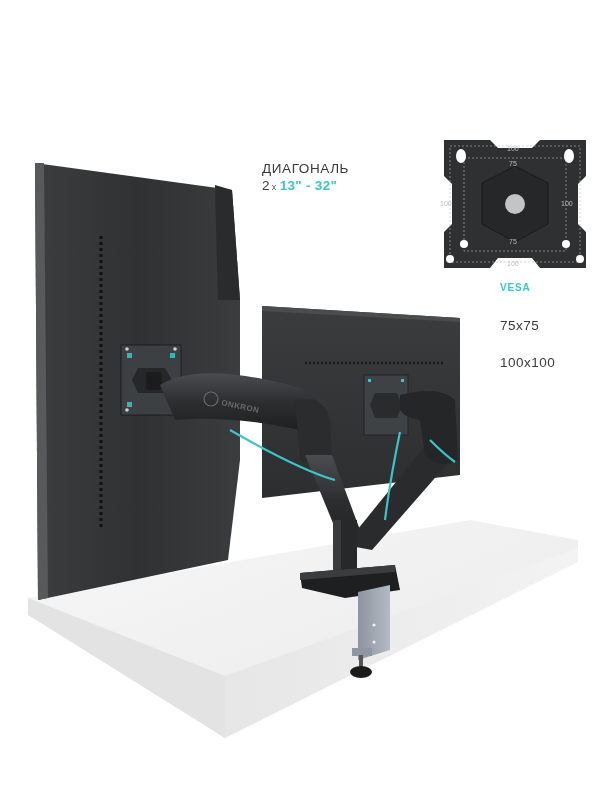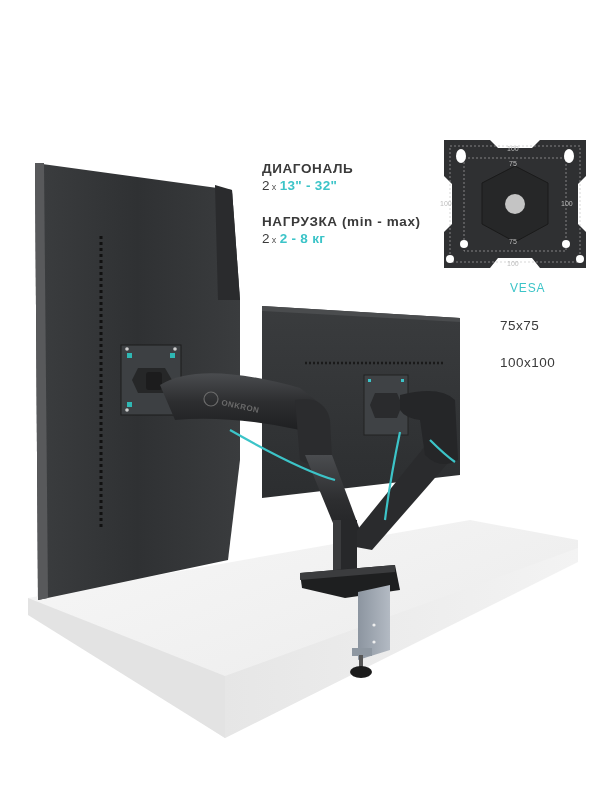--- a/index.html
+++ b/index.html
@@ -5,28 +5,28 @@
     * { margin: 0; padding: 0; box-sizing: border-box; }
     html, body { width: 600px; height: 800px; background: #ffffff; overflow: hidden; }
     body { position: relative; font-family: "Liberation Sans", "DejaVu Sans", sans-serif; }
 
     .scene { position: absolute; left: 0; top: 0; width: 600px; height: 800px; }
 
     .specs { position: absolute; left: 262px; top: 160px; width: 180px; }
     .spec-block { margin-bottom: 17px; }
     .spec-label {
       font-size: 13.5px; letter-spacing: 0.6px; color: #3a3a3a;
-      line-height: 17px; font-weight: bold;
+      line-height: 17px; font-weight: normal;
     }
     .spec-value { font-size: 13.5px; line-height: 17px; color: #3a3a3a; letter-spacing: 0.3px; }
     .spec-value .mult { font-size: 9px; color: #555; margin: 0 3px 0 2px; }
     .spec-value .accent { color: #3cc4c8; font-weight: bold; }
 
     .vesa { position: absolute; left: 500px; top: 279px; }
-    .vesa-title { font-size: 12px; font-weight: normal; color: #3cc4c8; letter-spacing: 0.8px; line-height: 18px; text-align: center; }
+    .vesa-title { font-size: 10px; font-weight: bold; color: #3cc4c8; letter-spacing: 0.8px; line-height: 18px; }
     .vesa-size { font-size: 13.5px; color: #3a3a3a; line-height: 17px; letter-spacing: 0.5px; margin-top: 20px; }
 
     .plate { position: absolute; left: 440px; top: 136px; width: 150px; height: 136px; }
     .plate-dim { font-family: "Liberation Sans", sans-serif; font-size: 7px; fill: #bdbdbd; }
 
     .brand-text { font-family: "Liberation Sans", sans-serif; font-size: 8px; fill: #6a6a6a; letter-spacing: 0.5px; font-weight: bold; }
   </style>
 </head>
 <body>
 
@@ -153,25 +153,19 @@
   <text x="67" y="130" class="plate-dim">100</text>
 </svg>
 
 <div class="specs">
   <div class="spec-block">
     <div class="spec-label">ДИАГОНАЛЬ</div>
     <div class="spec-value">
       <span>2</span><span class="mult">x</span><span class="accent">13" - 32"</span>
     </div>
   </div>
-  <div class="spec-block">
-    <div class="spec-label">НАГРУЗКА (min - max)</div>
-    <div class="spec-value">
-      <span>2</span><span class="mult">x</span><span class="accent">2 - 8 кг</span>
-    </div>
-  </div>
 </div>
 
 <div class="vesa">
   <div class="vesa-title">VESA</div>
   <div class="vesa-size">75x75</div>
   <div class="vesa-size">100x100</div>
 </div>
 
 </body></html>

